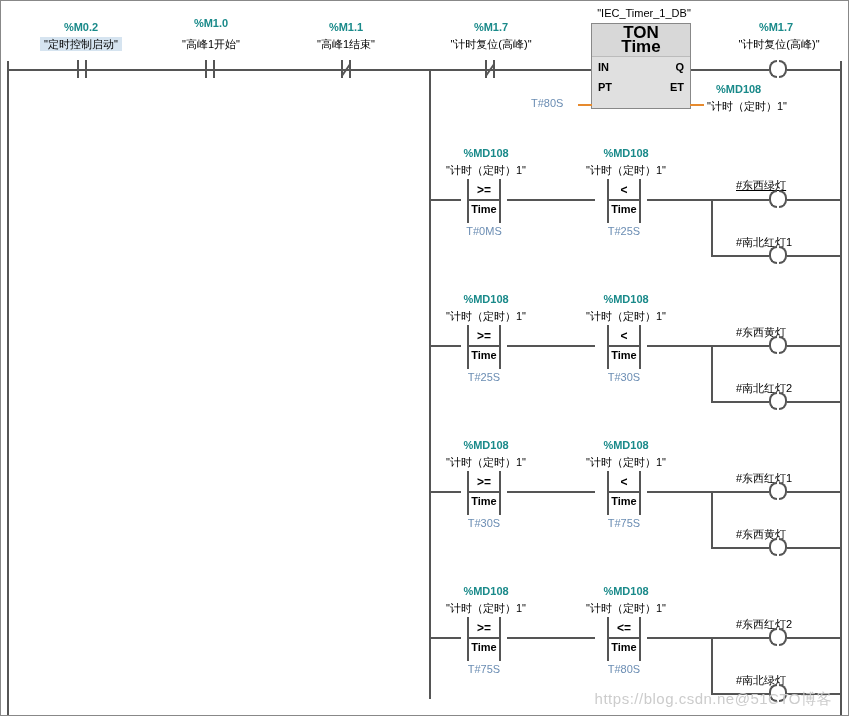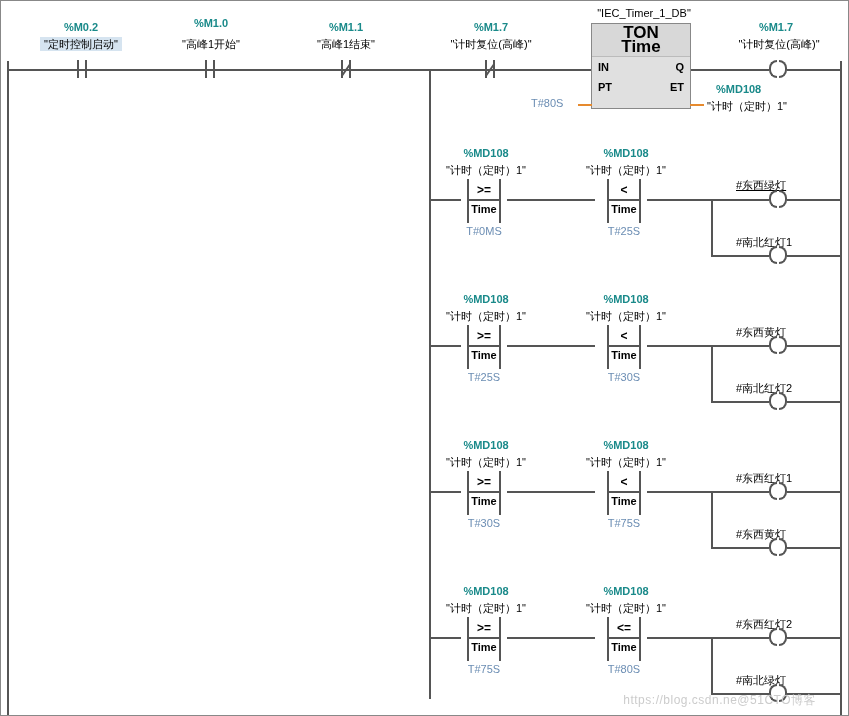--- a/index.html
+++ b/index.html
@@ -88,21 +88,21 @@
   }
   .tmr .hdr { background:#d8d8d8; text-align:center; font-weight:bold; font-size:17px; line-height:14px; padding:2px 0; border-bottom:1px solid #bbb;}
   .tmr .row { display:flex; justify-content:space-between; padding:4px 6px; font-size:11px; font-weight:bold;}
   .tmr .pin-stub-l, .tmr .pin-stub-r {
     position:absolute; width:14px; height:2px; background:#e68a2e;
   }
 
   .txt { position:absolute; white-space:nowrap; }
 
   .watermark {
-    position:absolute; bottom:6px; right:32px; color:#ccc; font-size:12px; letter-spacing:0.5px;
+    position:absolute; bottom:6px; right:16px; color:#ccc; font-size:15px; letter-spacing:0.5px;
   }
 </style>
 </head>
 <body>
 
 <div class="rail-l"></div>
 <div class="rail-r"></div>
 
 <div class="hw" style="left:6px; top:68px; width:580px;"></div>
 

